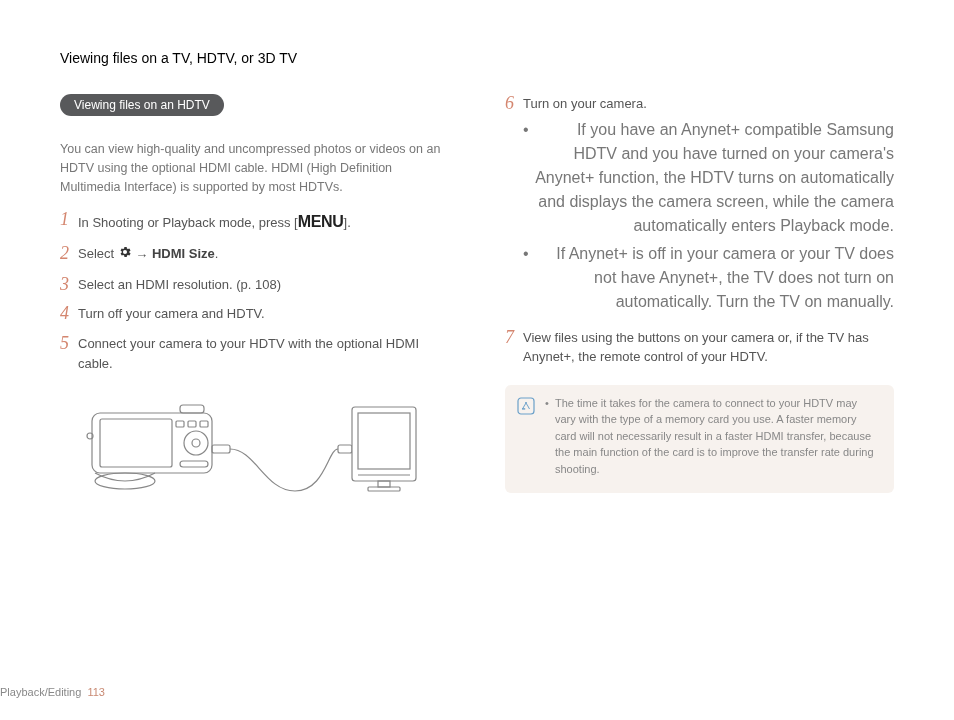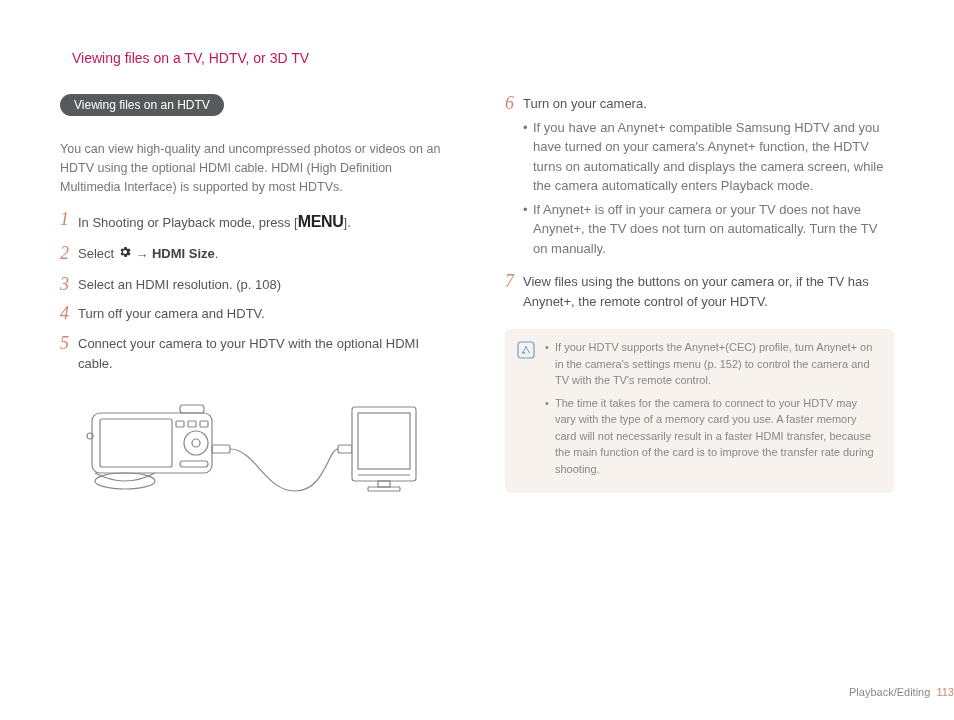--- a/index.html
+++ b/index.html
@@ -14,24 +14,23 @@
     position: relative;
   }
   .page {
     padding: 50px 60px 30px 60px;
     box-sizing: border-box;
     height: 100%;
     position: relative;
   }
   .page-header {
     font-size: 14px;
-    color: #be185d;
+    color: #000000;
     margin-bottom: 28px;
     font-weight: 300;
-    margin-left: 12px;
   }
   .columns {
     display: flex;
     gap: 56px;
   }
   .col {
     flex: 1;
     min-width: 0;
   }
   .pill {
@@ -74,26 +73,27 @@
   }
   .step-body {
     flex: 1;
   }
   .step-sub {
     list-style: none;
     padding: 0;
     margin: 4px 0 0 0;
   }
   .step-sub li {
-    font-size: 13px;
+    font-size: 16px;
     color: #777;
     line-height: 1.5;
     position: relative;
     padding-left: 10px;
     margin-bottom: 4px;
+    text-align: right;
   }
   .step-sub li::before {
     content: "•";
     position: absolute;
     left: 0;
     color: #777;
   }
   .menu-text {
     font-weight: 700;
     color: #222;
@@ -141,21 +141,21 @@
   .note-list li::before {
     content: "•";
     position: absolute;
     left: 0;
   }
   .footer {
     position: absolute;
     bottom: 22px;
     left: 0;
     right: 0;
-    text-align: right;
+    text-align: left;
     font-size: 11px;
     color: #888;
   }
   .footer .pg { color: #c98a73; }
 </style>
 </head>
 <body>
 
 <div class="page">
   <div class="page-header">Viewing files on a TV, HDTV, or 3D TV</div>
@@ -253,21 +253,20 @@
       <div class="note-box">
         <span class="note-icon">
           <svg width="18" height="18" viewBox="0 0 18 18">
             <rect x="1" y="1" width="16" height="16" rx="3" fill="none" stroke="#6aa0c9" stroke-width="1.2"></rect>
             <path d="M5 12 L9 5 L10 5 L6 12 Z" fill="#6aa0c9"></path>
             <path d="M9 5 L13 12 L12 12 L8 5 Z" fill="#6aa0c9"></path>
             <rect x="5" y="11.2" width="3.2" height="1.4" fill="#6aa0c9"></rect>
           </svg>
         </span>
         <ul class="note-list">
-          <li>If your HDTV supports the Anynet+(CEC) profile, turn Anynet+ on in the camera's settings menu (p. 152) to control the camera and TV with the TV's remote control.</li>
           <li>The time it takes for the camera to connect to your HDTV may vary with the type of a memory card you use. A faster memory card will not necessarily result in a faster HDMI transfer, because the main function of the card is to improve the transfer rate during shooting.</li>
         </ul>
       </div>
     </div>
   </div>
 
   <div class="footer">
     <span>Playback/Editing</span>&nbsp;&nbsp;<span class="pg">113</span>
   </div>
 </div>

